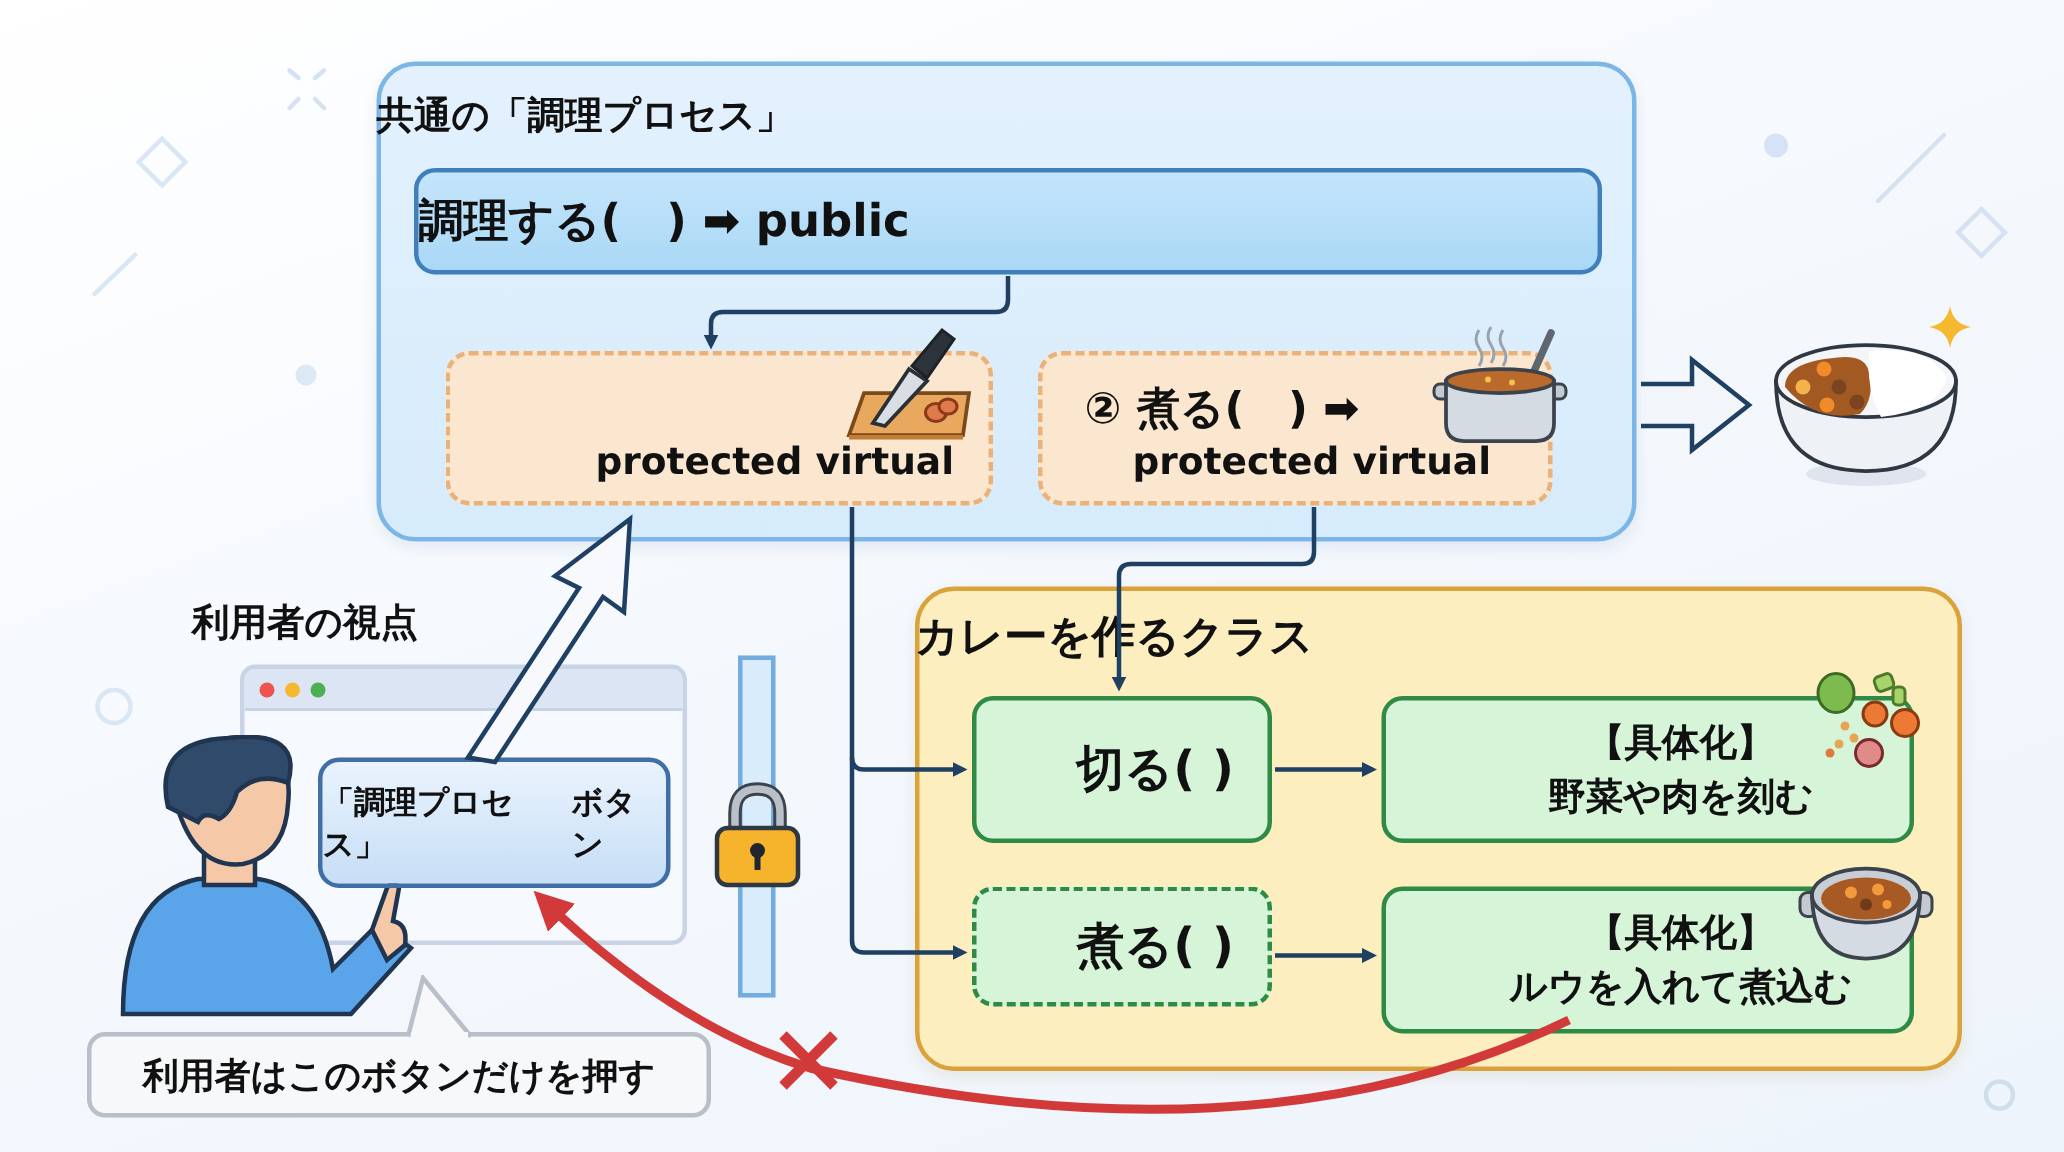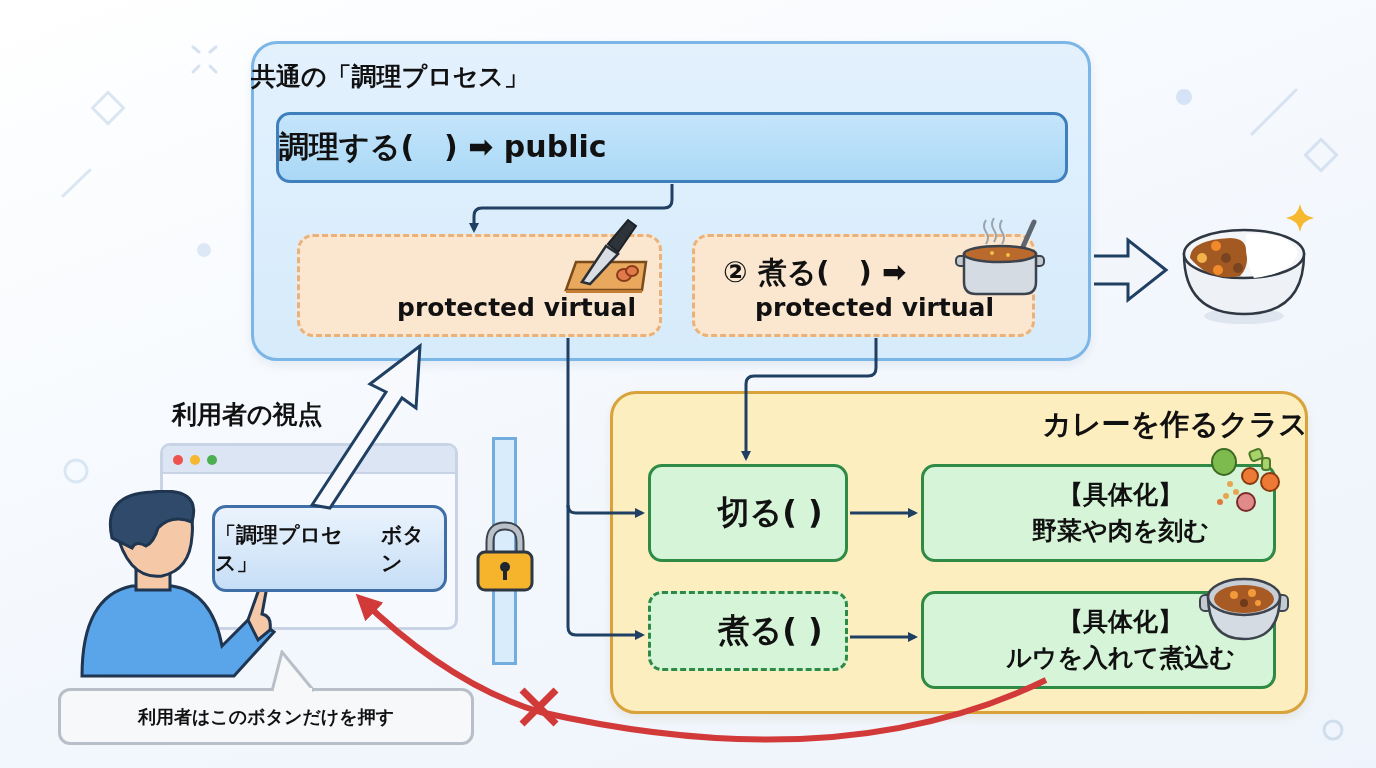--- a/index.html
+++ b/index.html
@@ -42,57 +42,57 @@
   .step-line2 { font-size: 25px; font-weight: bold; white-space: nowrap; }
 
   
   .curry-box {
     left: 610px; top: 391px; width: 698px; height: 323px;
     background: #fdeebf;
     border: 3px solid #d9a23a; border-radius: 26px;
     box-shadow: 0 4px 10px rgba(160,120,40,0.12);
   }
   .curry-title {
-    left: 610px; top: 405px; width: 698px; text-align: right;
+    left: 610px; top: 405px; width: 698px; text-align: left;
     font-size: 29px; font-weight: bold; color: #111;
   }
   .gbox {
     background: #d6f5d8;
     border: 3px solid #2f8a45; border-radius: 14px;
     display: flex; flex-direction: column; align-items: center; justify-content: center;
     font-weight: bold; color: #111; text-align: center; padding-left: 44px;
   }
   .gbox.dashed { border-style: dashed; }
   .m-cut  { left: 648px; top: 464px; width: 200px; height: 98px; font-size: 32px; }
   .m-boil { left: 648px; top: 591px; width: 200px; height: 80px; font-size: 32px; }
   .c-cut  { left: 921px; top: 464px; width: 355px; height: 98px; font-size: 25px; line-height: 36px; }
   .c-boil { left: 921px; top: 591px; width: 355px; height: 98px; font-size: 25px; line-height: 36px; }
 
   
-  .user-title { left: 128px; top: 398px; font-size: 25px; font-weight: bold; margin-left: 44px; }
+  .user-title { left: 128px; top: 398px; font-size: 25px; font-weight: bold; }
   .window {
     left: 160px; top: 443px; width: 298px; height: 187px;
     background: #f6f9fd; border: 3px solid #c8d4e6; border-radius: 10px;
     overflow: hidden;
   }
   .window-bar { height: 28px; background: #dbe5f4; border-bottom: 2px solid #c8d4e6; position: relative; }
   .dot { position: absolute; top: 9px; width: 10px; height: 10px; border-radius: 50%; }
   .process-btn {
     left: 212px; top: 505px; width: 235px; height: 87px;
     background: linear-gradient(180deg, #eaf3fd 0%, #c6def6 100%);
     border: 3px solid #3f6fa6; border-radius: 14px;
     display: flex; flex-direction: row; align-items: center; justify-content: center;
     font-size: 21px; font-weight: bold; line-height: 28px; color: #111;
     cursor: pointer;
   }
   .speech {
     left: 58px; top: 688px; width: 416px; height: 57px;
     background: #f7f8fa; border: 3px solid #b9bfc8; border-radius: 12px;
     display: flex; align-items: center; justify-content: center;
-    font-size: 18px; font-weight: bold; color: #111;
+    font-size: 24px; font-weight: bold; color: #111;
   }
   .barrier {
     left: 492px; top: 437px; width: 25px; height: 228px;
     background: #d9ecfc; border: 3px solid #73acdf;
   }
 </style>
 </head>
 <body>
 
 <svg class="layer" viewBox="0 0 1376 768">

